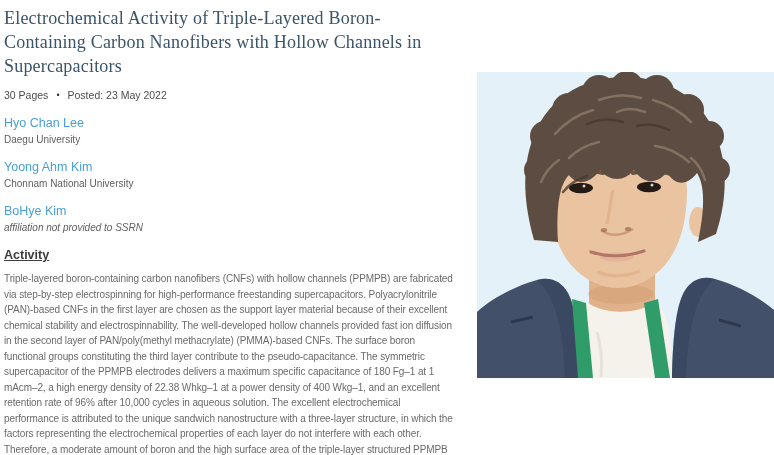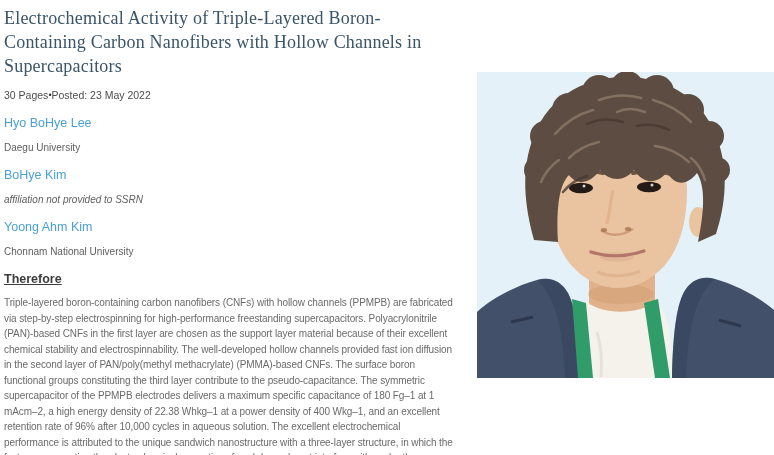--- a/index.html
+++ b/index.html
@@ -9,26 +9,26 @@
     font-family:"Liberation Sans",sans-serif;
   }
   .content{position:absolute;left:4px;top:2px;width:453px;}
   .paper-title{
     margin:4px 0 0 0;
     font-family:"Liberation Serif",serif;
     font-weight:400;
     font-size:18px;line-height:24px;
     color:#3a5468;letter-spacing:.2px;
   }
-  .meta-row{display:flex;align-items:center;gap:0;margin-top:11px;
+  .meta-row{display:flex;align-items:center;gap:8px;margin-top:11px;
     font-size:10.5px;color:#4d4d4d;}
   .meta-dot{font-size:9px;color:#333;}
   .author-block{margin-top:12px;}
   .author-name{font-size:12.5px;color:#4aa0d5;cursor:pointer;display:inline-block;}
-  .author-aff{font-size:10px;color:#5e5e5e;margin-top:11px;}
+  .author-aff{font-size:10px;color:#5e5e5e;margin-top:3px;}
   .author-aff.italic{font-style:italic;}
   .abstract-heading{
     margin-top:15px;font-size:12.5px;font-weight:bold;color:#3d3d3d;
     text-decoration:underline;display:inline-block;
   }
   .abstract-text{
     margin:8px 0 0 0;font-size:10px;line-height:15.5px;color:#6a6a6a;
     letter-spacing:-0.1px;width:453px;
   }
   .photo-wrap{
@@ -42,35 +42,35 @@
 <div class="content">
   <h1 class="paper-title">Electrochemical Activity of Triple-Layered Boron-Containing Carbon Nanofibers with Hollow Channels in Supercapacitors</h1>
 
   <div class="meta-row">
     <span>30 Pages</span>
     <span class="meta-dot">•</span>
     <span>Posted: 23 May 2022</span>
   </div>
 
   <div class="author-block">
-    <span class="author-name">Hyo BoHye Lee</span>
+    <span class="author-name">Hyo Chan Lee</span>
     <div class="author-aff">Daegu University</div>
+  </div>
+
+  <div class="author-block">
+    <span class="author-name">Yoong Ahm Kim</span>
+    <div class="author-aff">Chonnam National University</div>
   </div>
 
   <div class="author-block">
     <span class="author-name">BoHye Kim</span>
     <div class="author-aff italic">affiliation not provided to SSRN</div>
   </div>
 
-  <div class="author-block">
-    <span class="author-name">Yoong Ahm Kim</span>
-    <div class="author-aff">Chonnam National University</div>
-  </div>
-
-  <div class="abstract-heading">Therefore</div>
+  <div class="abstract-heading">Activity</div>
   <p class="abstract-text">Triple-layered boron-containing carbon nanofibers (CNFs) with hollow channels (PPMPB) are fabricated via step-by-step electrospinning for high-performance freestanding supercapacitors. Polyacrylonitrile (PAN)-based CNFs in the first layer are chosen as the support layer material because of their excellent chemical stability and electrospinnability. The well-developed hollow channels provided fast ion diffusion in the second layer of PAN/poly(methyl methacrylate) (PMMA)-based CNFs. The surface boron functional groups constituting the third layer contribute to the pseudo-capacitance. The symmetric supercapacitor of the PPMPB electrodes delivers a maximum specific capacitance of 180 Fg–1 at 1 mAcm–2, a high energy density of 22.38 Whkg–1 at a power density of 400 Wkg–1, and an excellent retention rate of 96% after 10,000 cycles in aqueous solution. The excellent electrochemical performance is attributed to the unique sandwich nanostructure with a three-layer structure, in which the factors representing the electrochemical properties of each layer do not interfere with each other. Therefore, a moderate amount of boron and the high surface area of the triple-layer structured PPMPB can be fully utilized as an excellent conductive network and electroactive sites, which is expected in a high-performance supercapacitor electrode.</p>
 </div>
 
 <div class="photo-wrap">
   <svg width="297" height="306" viewBox="0 0 297 306" xmlns="http://www.w3.org/2000/svg">
 
     <rect x="0" y="0" width="297" height="306" fill="#e4f1f8"></rect>
 
     <path d="M112,180 L112,236 C128,245 160,245 178,236 L178,180 Z" fill="#e0b18a"></path>
     <ellipse cx="144" cy="222" rx="33" ry="10" fill="#c89468" opacity="0.35"></ellipse>

